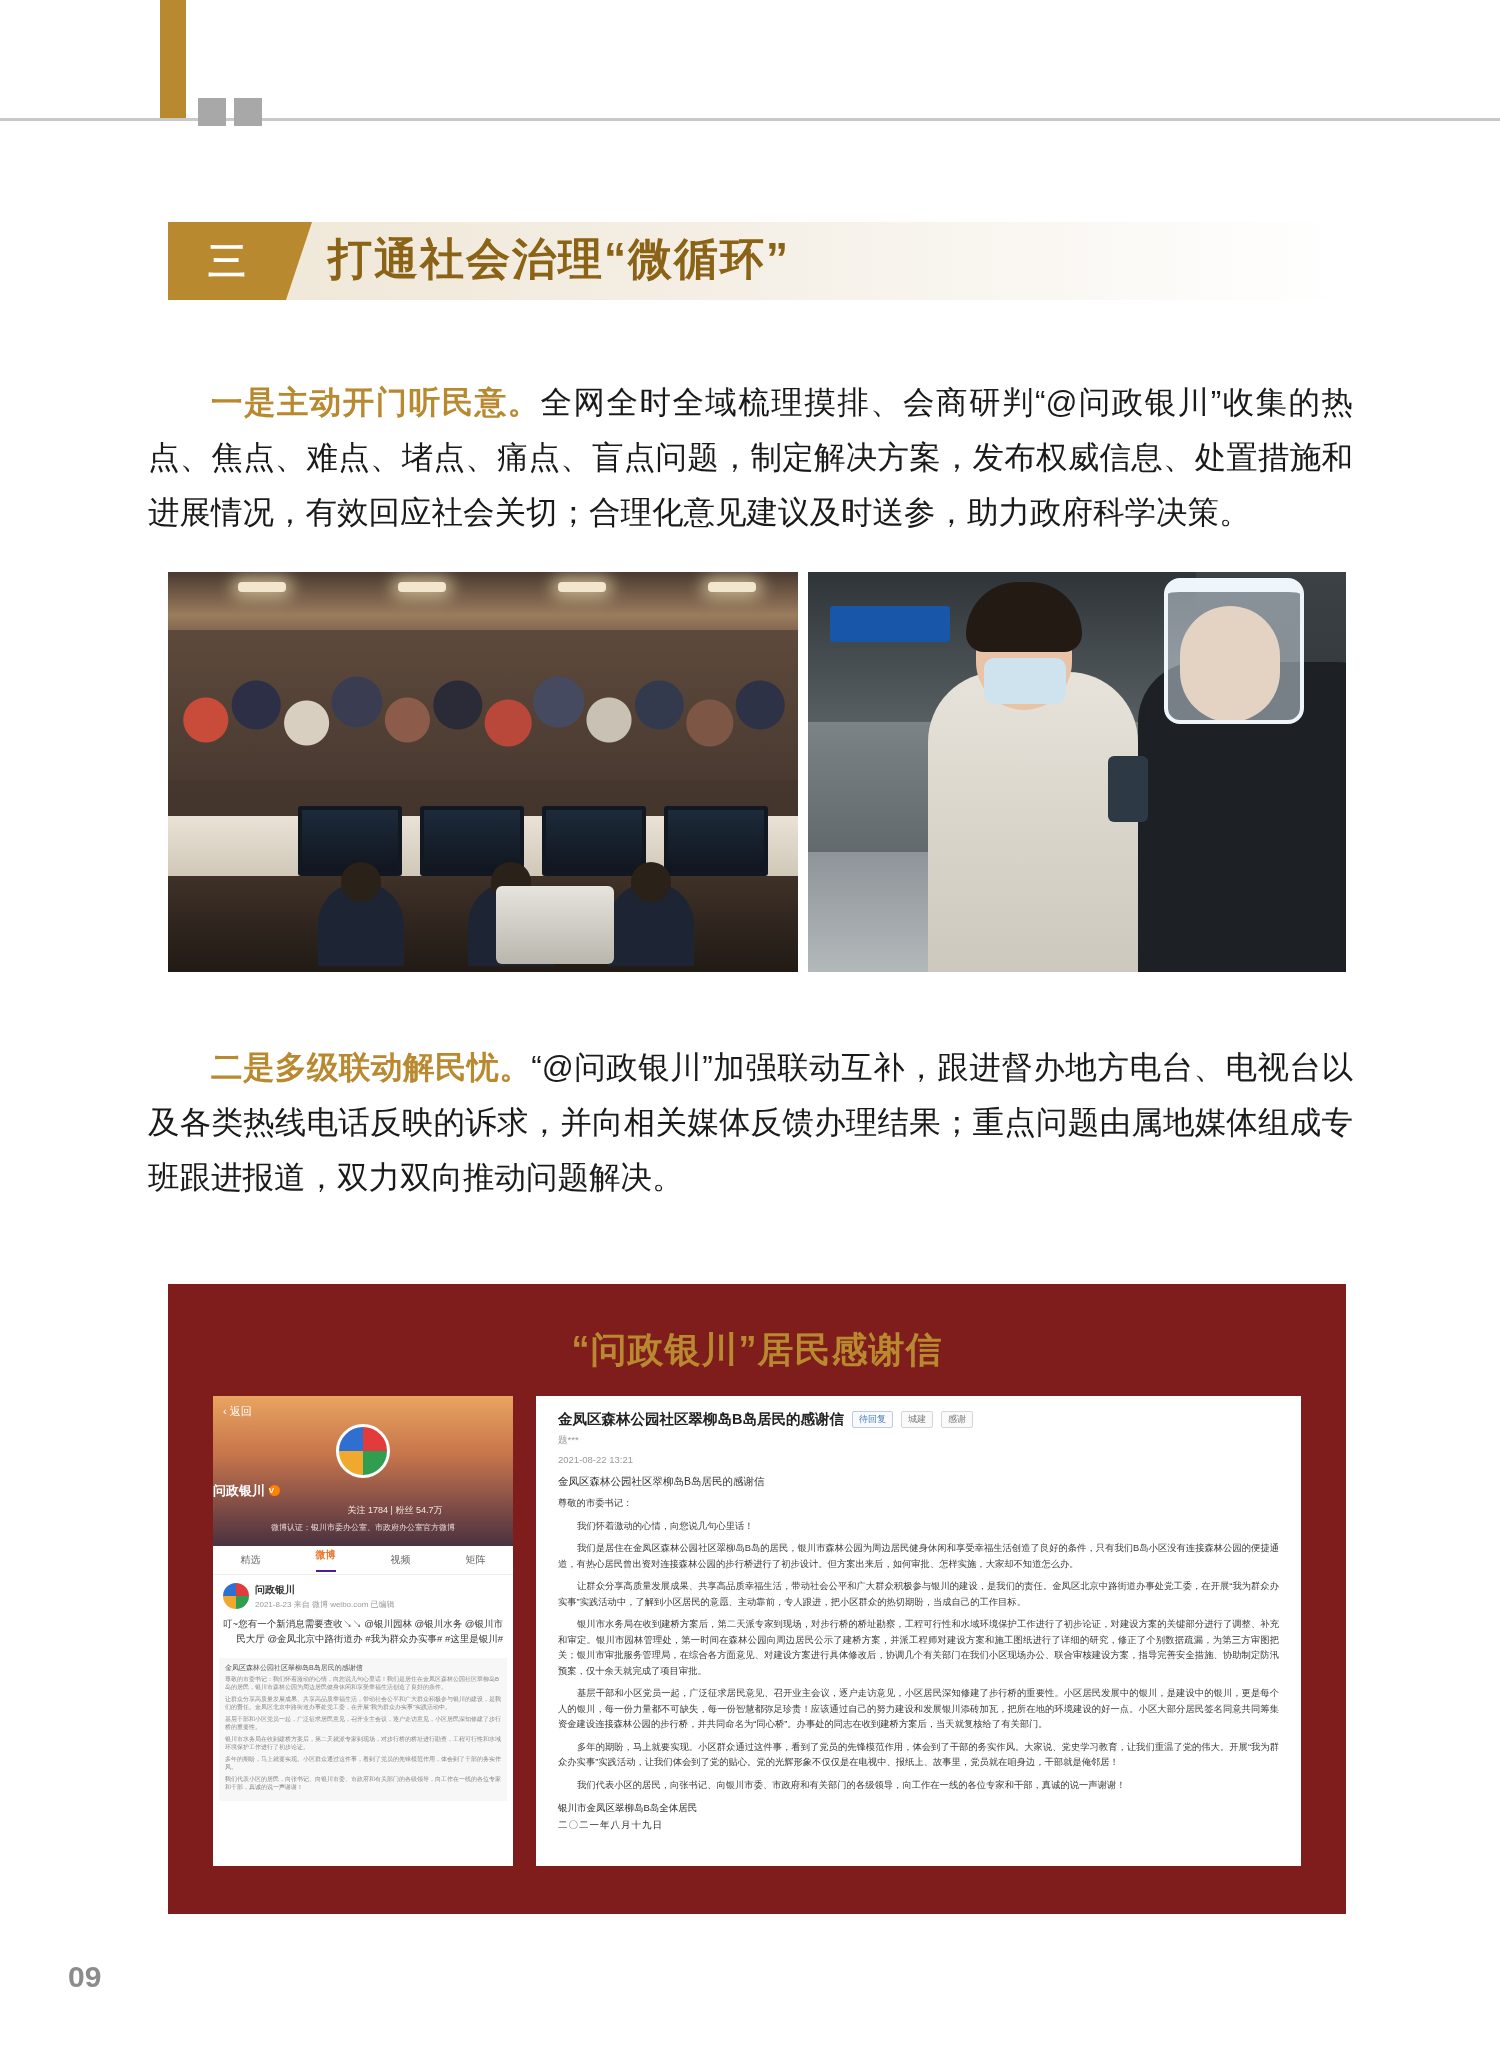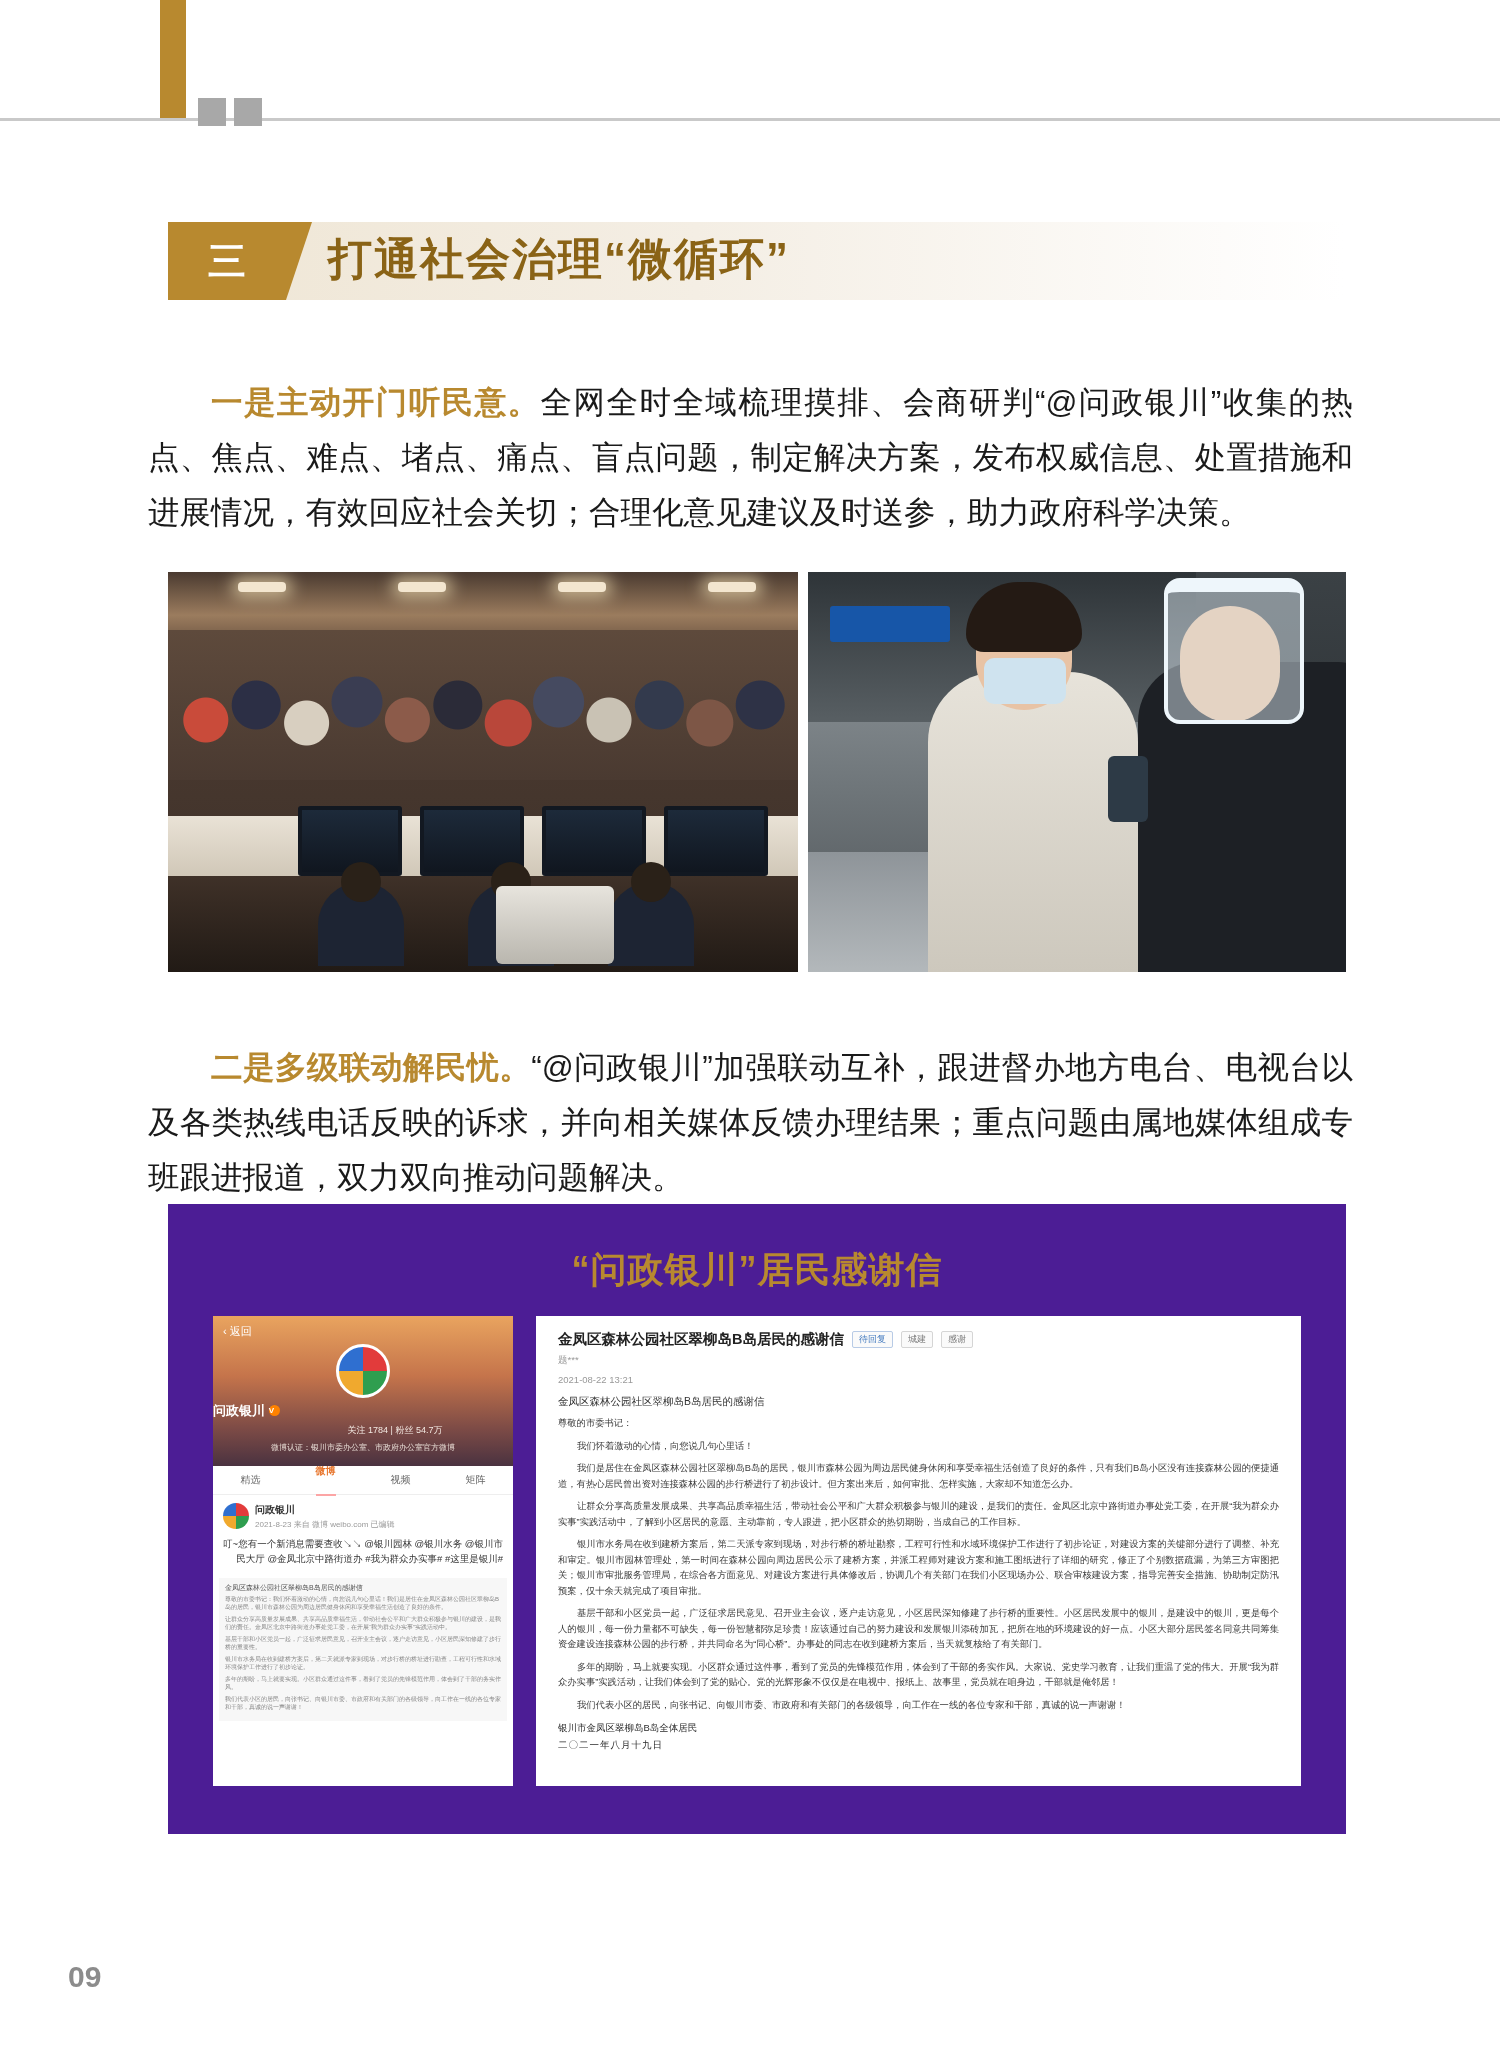--- a/index.html
+++ b/index.html
@@ -216,24 +216,24 @@
     position:absolute;left:300px;bottom:150px;width:40px;height:66px;border-radius:6px;background:#2d3a46;
   }
   .checkpoint .bystander{
     position:absolute;left:430px;bottom:120px;width:70px;height:140px;border-radius:30px 30px 0 0;background:#3a3f45;opacity:.8;
   }
 
   
   .letter-panel {
     position: absolute;
     left: 168px;
-    top: 1204px;
+    top: 1284px;
     width: 1178px;
     height: 630px;
-    background: #4c1d95;
+    background: #7f1d1d;
   }
   .letter-panel .panel-title {
     position: absolute;
     top: 42px;
     left: 0;
     width: 100%;
     text-align: center;
     font-size: 36px;
     font-weight: bold;
     color: #b8892f;
@@ -278,21 +278,21 @@
     color: #f3e9e2; font-size: 9px; margin-left: 32px;
   }
   .weibo-verify {
     position: absolute; left: 0; top: 126px; width: 100%; text-align: center;
     color: #e9ded6; font-size: 8px;
   }
   .weibo-tabs {
     display: flex; height: 28px; align-items: center; justify-content: space-around;
     font-size: 10px; color: #666; border-bottom: 1px solid #eee;
   }
-  .weibo-tabs .tab.active { color: #e8762d; font-weight: bold; border-bottom: 2px solid #fca5a5; padding-bottom: 16px;}
+  .weibo-tabs .tab.active { color: #e8762d; font-weight: bold; border-bottom: 2px solid #4c1d95; padding-bottom: 8px;}
   .weibo-post { padding: 8px 10px 4px 10px; }
   .weibo-post-head { display: flex; gap: 6px; align-items: flex-start; }
   .weibo-ava {
     width: 26px; height: 26px; border-radius: 50%;
     background: conic-gradient(#e23b3b 0 25%, #2f9e4f 0 50%, #f0a92e 0 75%, #2f6fd0 0 100%);
     flex: 0 0 26px;
   }
   .weibo-acct { font-size: 10px; font-weight: bold; color: #333; }
   .weibo-meta { font-size: 8px; color: #999; margin-top: 2px; }
   .weibo-text { font-size: 9.5px; line-height: 15px; color: #333; margin-top: 6px; text-align: right; }

